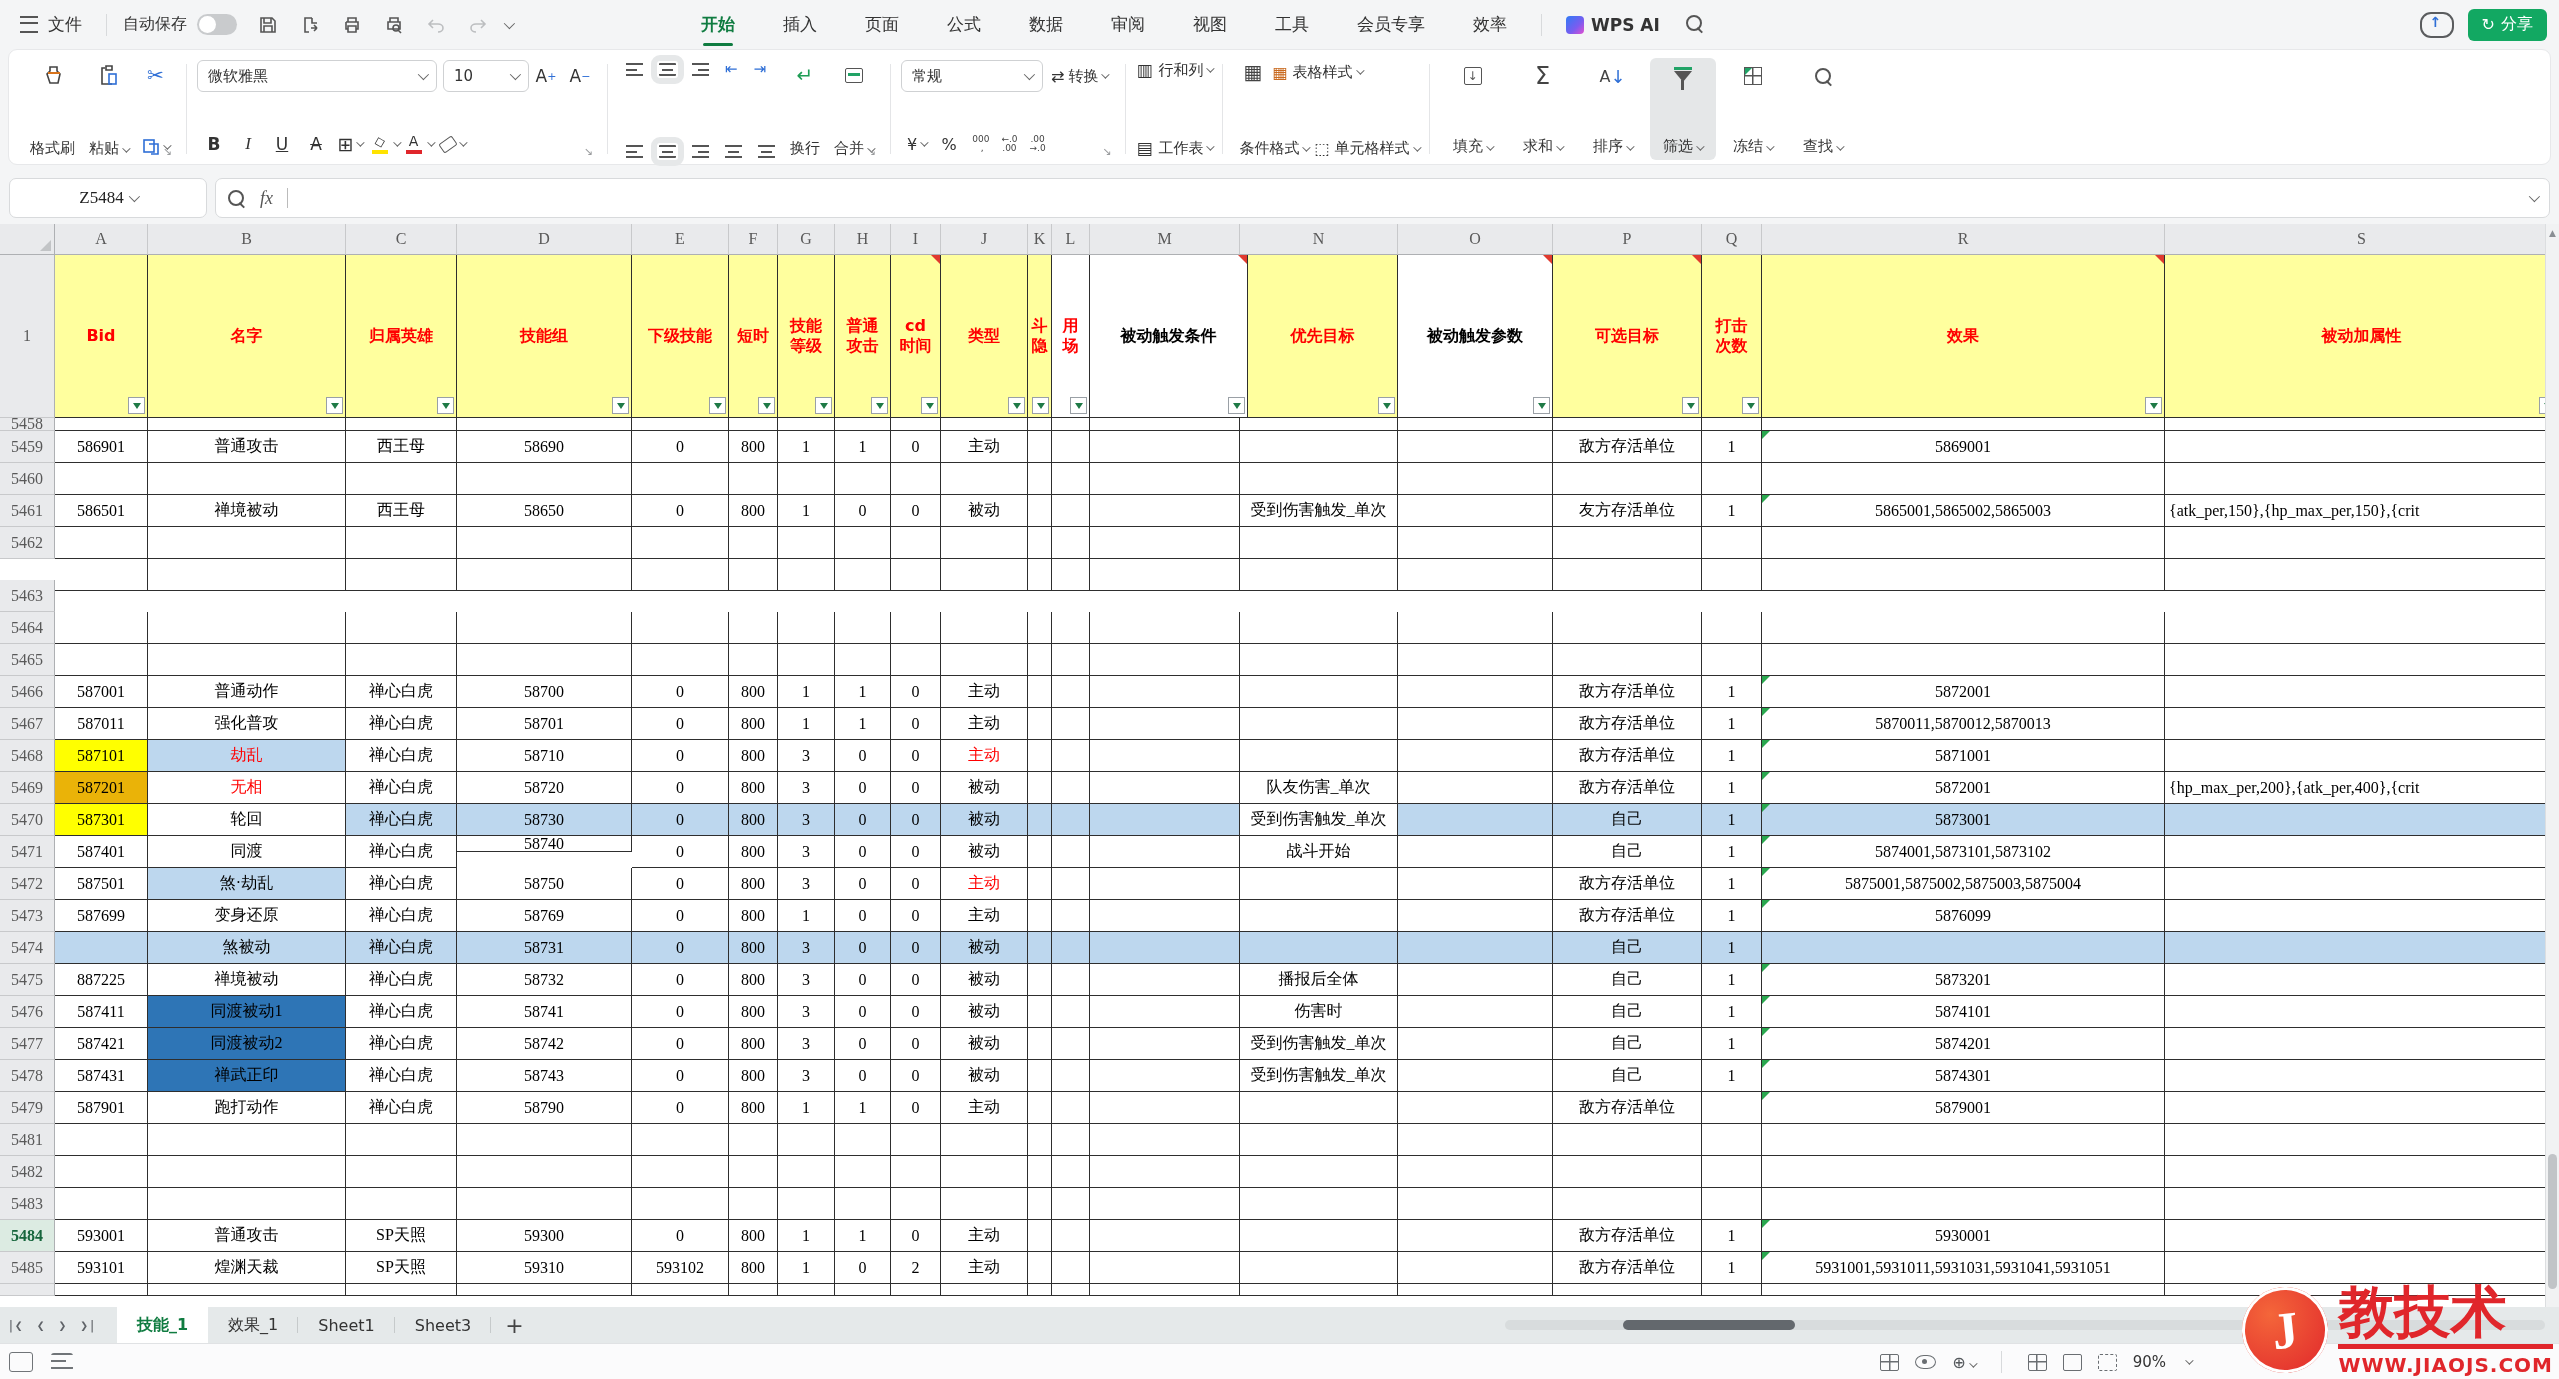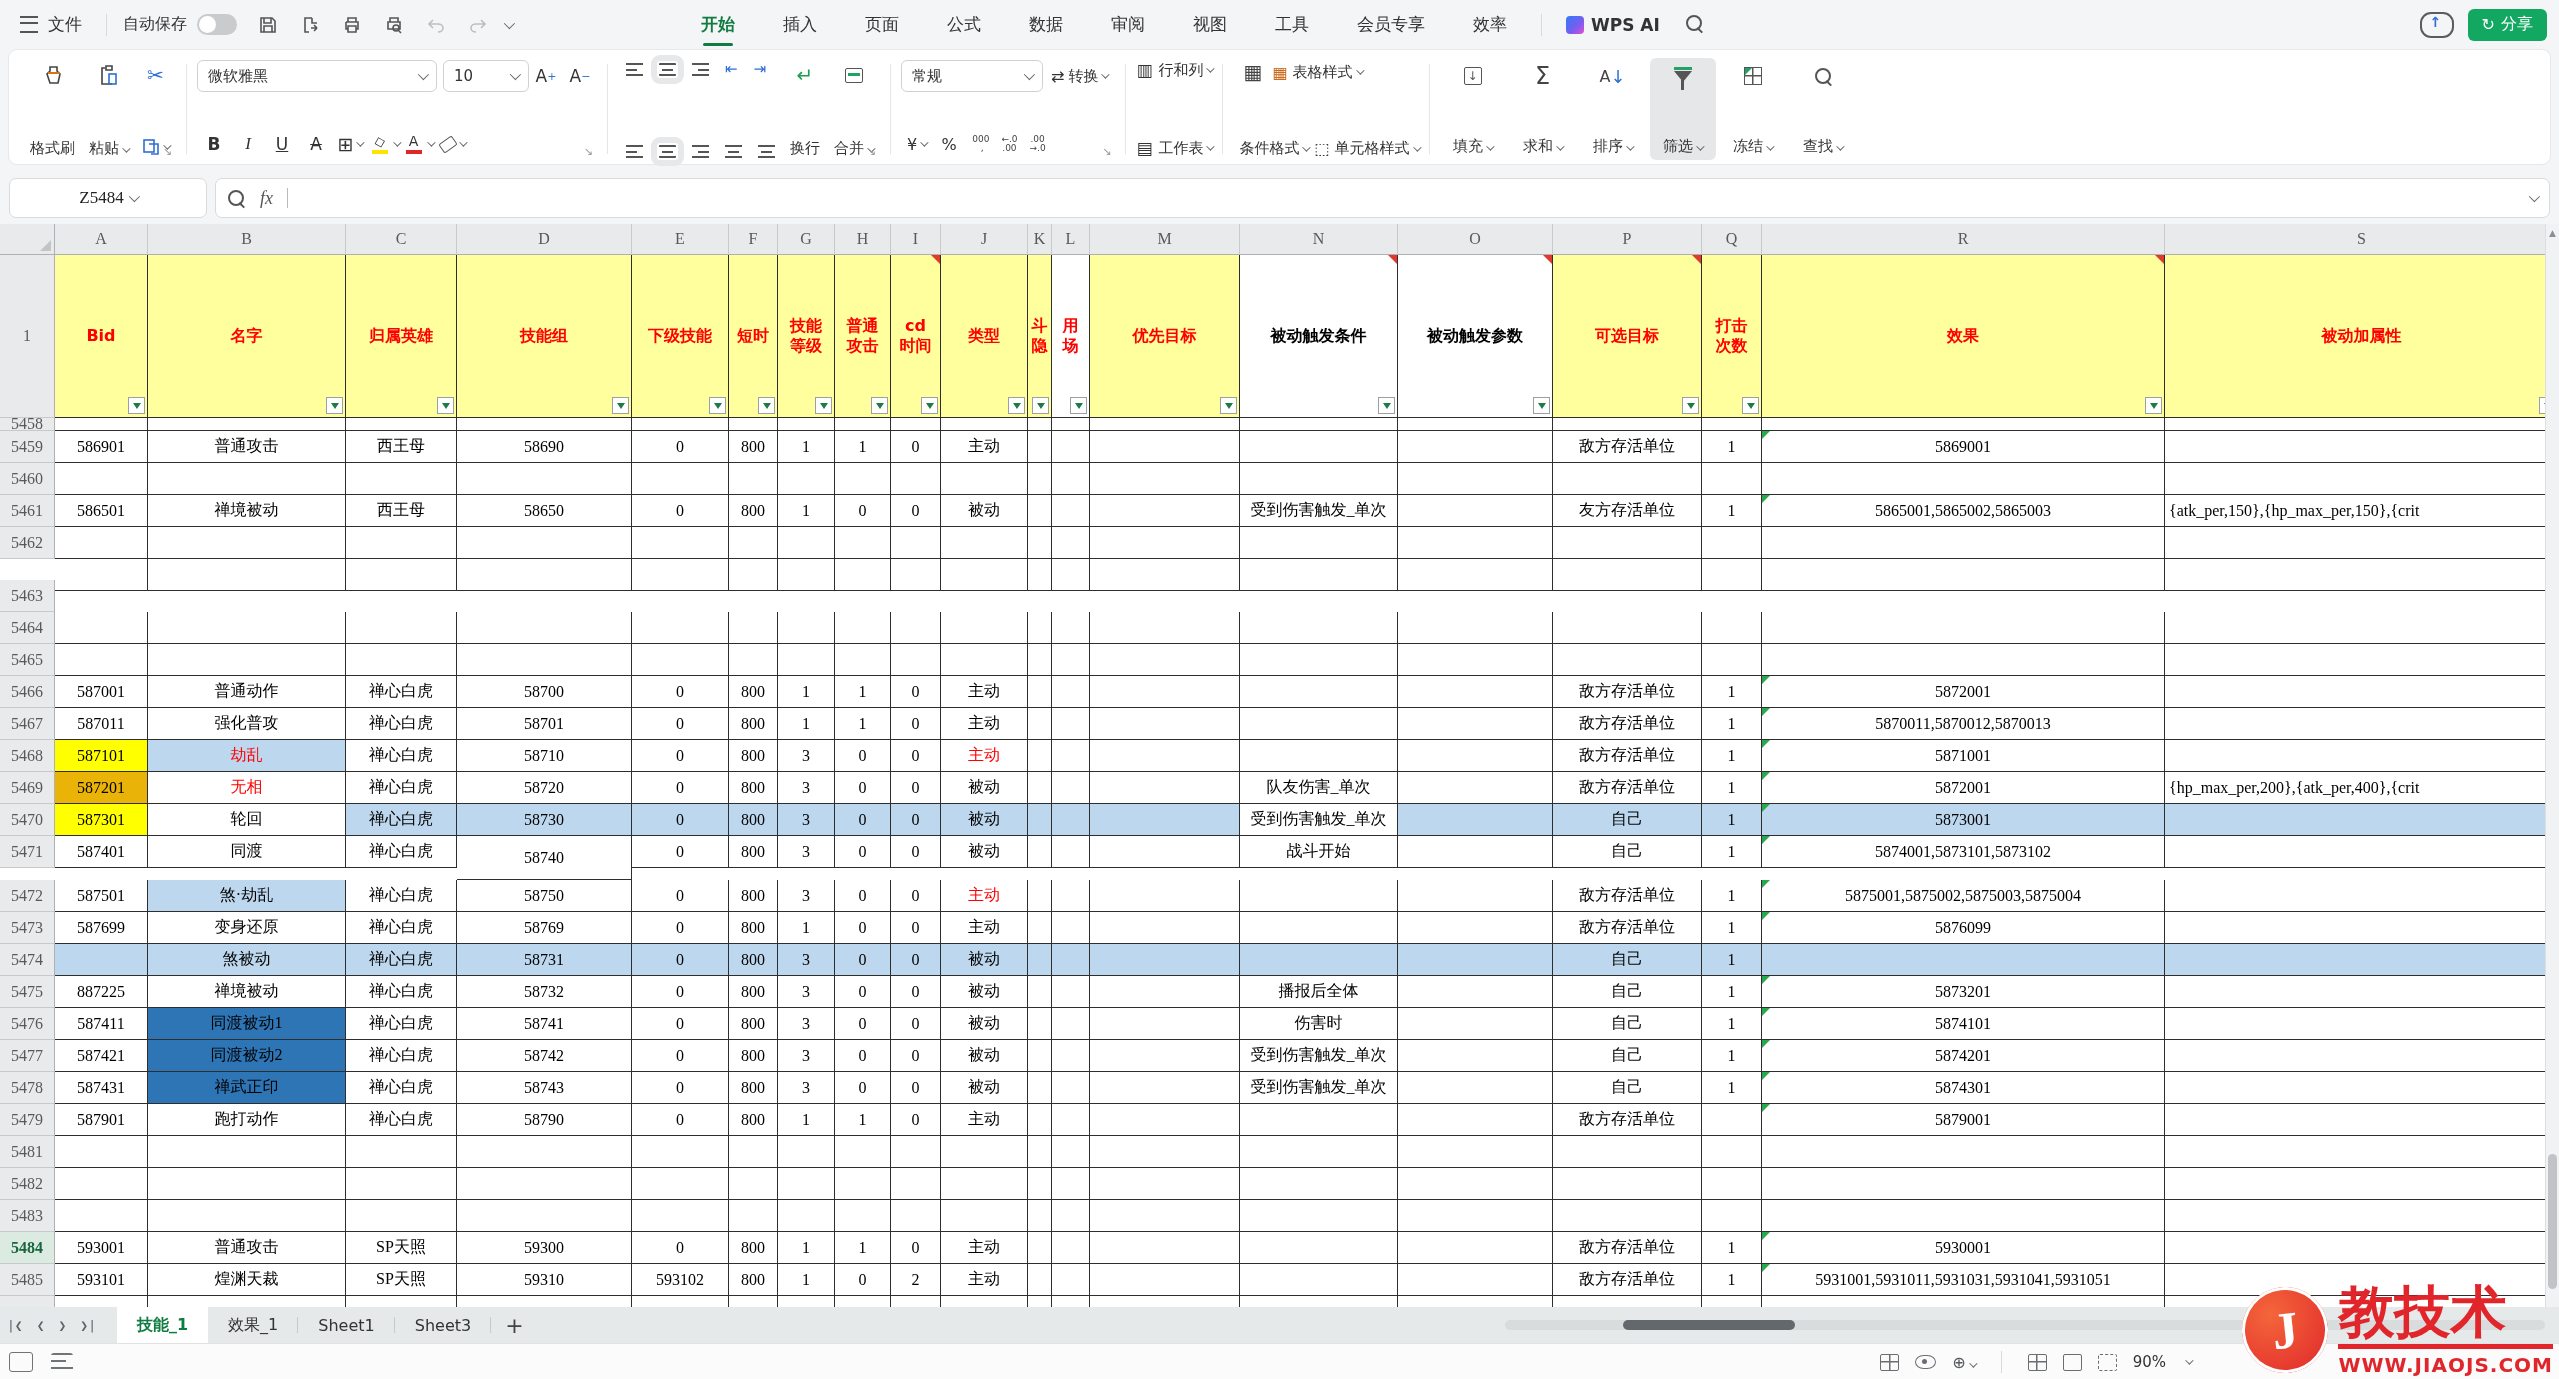--- a/index.html
+++ b/index.html
@@ -534,26 +534,26 @@
           <div class="fbtn"></div>
         </div>
         <div class="h1c" style="width: 24px; height: 163px; background: rgb(255, 255, 158); color: rgb(255, 0, 0);">
           <span>斗隐</span>
           <div class="fbtn"></div>
         </div>
         <div class="h1c" style="width: 38px; height: 163px; background: rgb(255, 255, 255); color: rgb(255, 0, 0);">
           <span>用场</span>
           <div class="fbtn"></div>
         </div>
+        <div class="h1c tri" style="width: 158px; height: 163px; background: rgb(255, 255, 255); color: rgb(0, 0, 0);">
+          <span>被动触发条件</span>
+          <div class="fbtn"></div>
+        </div>
         <div class="h1c" style="width: 150px; height: 163px; background: rgb(255, 255, 158); color: rgb(255, 0, 0);">
           <span>优先目标</span>
-          <div class="fbtn"></div>
-        </div>
-        <div class="h1c tri" style="width: 158px; height: 163px; background: rgb(255, 255, 255); color: rgb(0, 0, 0);">
-          <span>被动触发条件</span>
           <div class="fbtn"></div>
         </div>
         <div class="h1c tri" style="width: 155px; height: 163px; background: rgb(255, 255, 255); color: rgb(0, 0, 0);">
           <span>被动触发参数</span>
           <div class="fbtn"></div>
         </div>
         <div class="h1c tri" style="width: 149px; height: 163px; background: rgb(255, 255, 158); color: rgb(255, 0, 0);">
           <span>可选目标</span>
           <div class="fbtn"></div>
         </div>
@@ -854,21 +854,21 @@
         <div class="cell" style="width: 149px; height: 32px; background: rgb(189, 215, 238);">自己</div>
         <div class="cell" style="width: 60px; height: 32px; background: rgb(189, 215, 238);">1</div>
         <div class="cell gt" style="width: 403px; height: 32px; background: rgb(189, 215, 238);">5873001</div>
         <div class="cell ls" style="width: 394px; height: 32px; background: rgb(189, 215, 238);"></div>
       </div>
       <div class="grow">
         <div class="rh" style="height: 32px;">5471</div>
         <div class="cell" style="width: 93px; height: 32px;">587401</div>
         <div class="cell" style="width: 198px; height: 32px;">同渡</div>
         <div class="cell" style="width: 111px; height: 32px;">禅心白虎</div>
-        <div class="cell" style="width: 175px; height: 44px; text-align: right;">58740</div>
+        <div class="cell" style="width: 175px; height: 16px; text-align: right;">58740</div>
         <div class="cell" style="width: 97px; height: 32px;">0</div>
         <div class="cell" style="width: 49px; height: 32px;">800</div>
         <div class="cell" style="width: 57px; height: 32px;">3</div>
         <div class="cell" style="width: 56px; height: 32px;">0</div>
         <div class="cell" style="width: 50px; height: 32px;">0</div>
         <div class="cell" style="width: 87px; height: 32px;">被动</div>
         <div class="cell" style="width: 24px; height: 32px;"></div>
         <div class="cell" style="width: 38px; height: 32px;"></div>
         <div class="cell" style="width: 150px; height: 32px;"></div>
         <div class="cell" style="width: 158px; height: 32px;">战斗开始</div>

